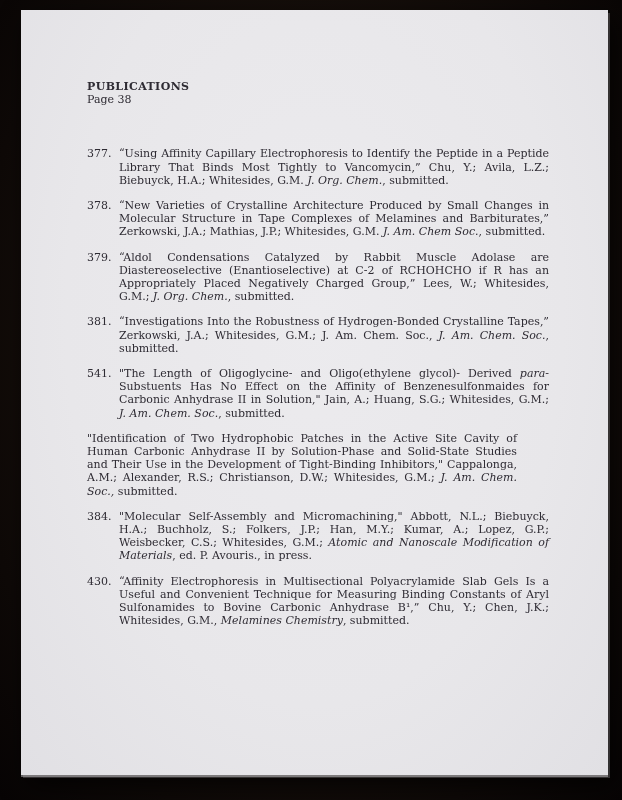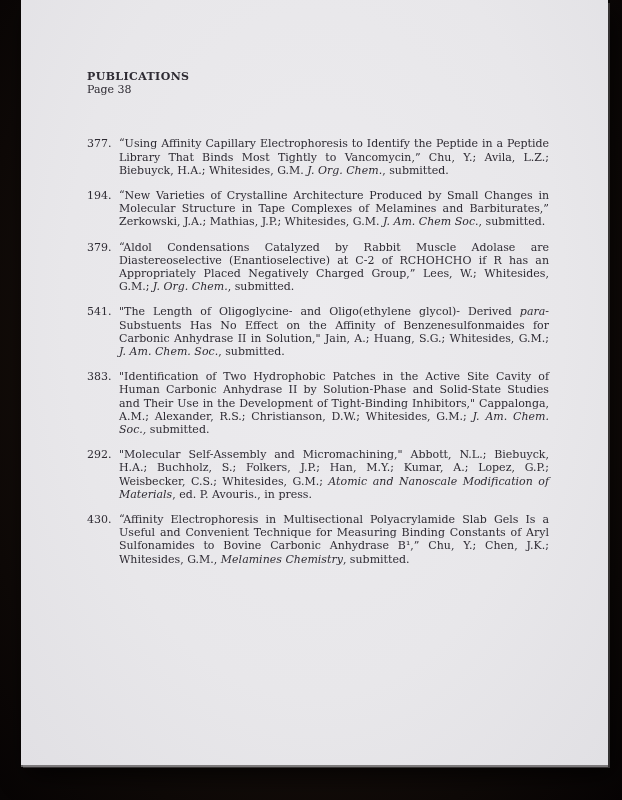--- a/index.html
+++ b/index.html
@@ -10,21 +10,21 @@
     width: 622px;
     height: 800px;
     position: relative;
     overflow: hidden;
     background: radial-gradient(ellipse at 50% 45%, #1d1510 0%, #150e0a 55%, #070404 100%);
     font-family: "DejaVu Serif", "Liberation Serif", serif;
   }
   .paper {
     position: absolute;
     left: 21px;
-    top: 0;
+    top: 10px;
     width: 587px;
     height: 765px;
     background:
       radial-gradient(ellipse at 50% 40%, #ecebee 0%, #e8e7ea 60%, #e1e0e4 100%);
     box-shadow:
       0 2px 0 rgba(214, 212, 214, 0.45),
       2px 3px 0 rgba(140, 138, 140, 0.35),
       6px 10px 24px rgba(0, 0, 0, 0.75);
     color: #2e2b33;
     box-sizing: border-box;
@@ -64,43 +64,46 @@
     <div class="title">PUBLICATIONS</div>
     <div class="pageno">Page 38</div>
   </div>
   <ol class="entries" id="entries">
   <li class="entry">
     <span class="num">377.</span>
     <span class="cite"><span>“Using Affinity Capillary Electrophoresis to Identify the Peptide in a Peptide Library That Binds Most Tightly to Vancomycin,” Chu, Y.; Avila, L.Z.; Biebuyck, H.A.; Whitesides, G.M. </span><em>J. Org. Chem.</em><span>, submitted.</span></span>
   </li>
 
   <li class="entry">
-    <span class="num">194.</span>
+    <span class="num">378.</span>
     <span class="cite"><span>“New Varieties of Crystalline Architecture Produced by Small Changes in Molecular Structure in Tape Complexes of Melamines and Barbiturates,” Zerkowski, J.A.; Mathias, J.P.; Whitesides, G.M. </span><em>J. Am. Chem Soc.</em><span>, submitted.</span></span>
   </li>
 
   <li class="entry">
     <span class="num">379.</span>
     <span class="cite"><span>“Aldol Condensations Catalyzed by Rabbit Muscle Adolase are Diastereoselective (Enantioselective) at C-2 of RCHOHCHO if R has an Appropriately Placed Negatively Charged Group,” Lees, W.; Whitesides, G.M.; </span><em>J. Org. Chem.</em><span>, submitted.</span></span>
   </li>
 
 
+  <li class="entry">
+    <span class="num">381.</span>
+    <span class="cite"><span>“Investigations Into the Robustness of Hydrogen-Bonded Crystalline Tapes,” Zerkowski, J.A.; Whitesides, G.M.; J. Am. Chem. Soc., </span><em>J. Am. Chem. Soc.</em><span>, submitted.</span></span>
+  </li>
 
   <li class="entry">
     <span class="num">541.</span>
     <span class="cite"><span>"The Length of Oligoglycine- and Oligo(ethylene glycol)- Derived </span><em>para</em><span>-Substuents Has No Effect on the Affinity of Benzenesulfonmaides for Carbonic Anhydrase II in Solution," Jain, A.; Huang, S.G.; Whitesides, G.M.; </span><em>J. Am. Chem. Soc.</em><span>, submitted.</span></span>
   </li>
 
   <li class="entry">
-    <span class="num">383.</span>
     <span class="cite"><span>"Identification of Two Hydrophobic Patches in the Active Site Cavity of Human Carbonic Anhydrase II by Solution-Phase and Solid-State Studies and Their Use in the Development of Tight-Binding Inhibitors," Cappalonga, A.M.; Alexander, R.S.; Christianson, D.W.; Whitesides, G.M.; </span><em>J. Am. Chem. Soc.,</em><span> submitted.</span></span>
   </li>
 
   <li class="entry">
-    <span class="num">292.</span>
+    <span class="num">384.</span>
     <span class="cite"><span>"Molecular Self-Assembly and Micromachining," Abbott, N.L.; Biebuyck, H.A.; Buchholz, S.; Folkers, J.P.; Han, M.Y.; Kumar, A.; Lopez, G.P.; Weisbecker, C.S.; Whitesides, G.M.; </span><em>Atomic and Nanoscale Modification of Materials</em><span>, ed. P. Avouris., in press.</span></span>
   </li>
 
   <li class="entry">
     <span class="num">430.</span>
     <span class="cite"><span>“Affinity Electrophoresis in Multisectional Polyacrylamide Slab Gels Is a Useful and Convenient Technique for Measuring Binding Constants of Aryl Sulfonamides to Bovine Carbonic Anhydrase B¹,” Chu, Y.; Chen, J.K.; Whitesides, G.M., </span><em>Melamines Chemistry</em><span>, submitted.</span></span>
   </li>
 </ol>
 </div>
 

